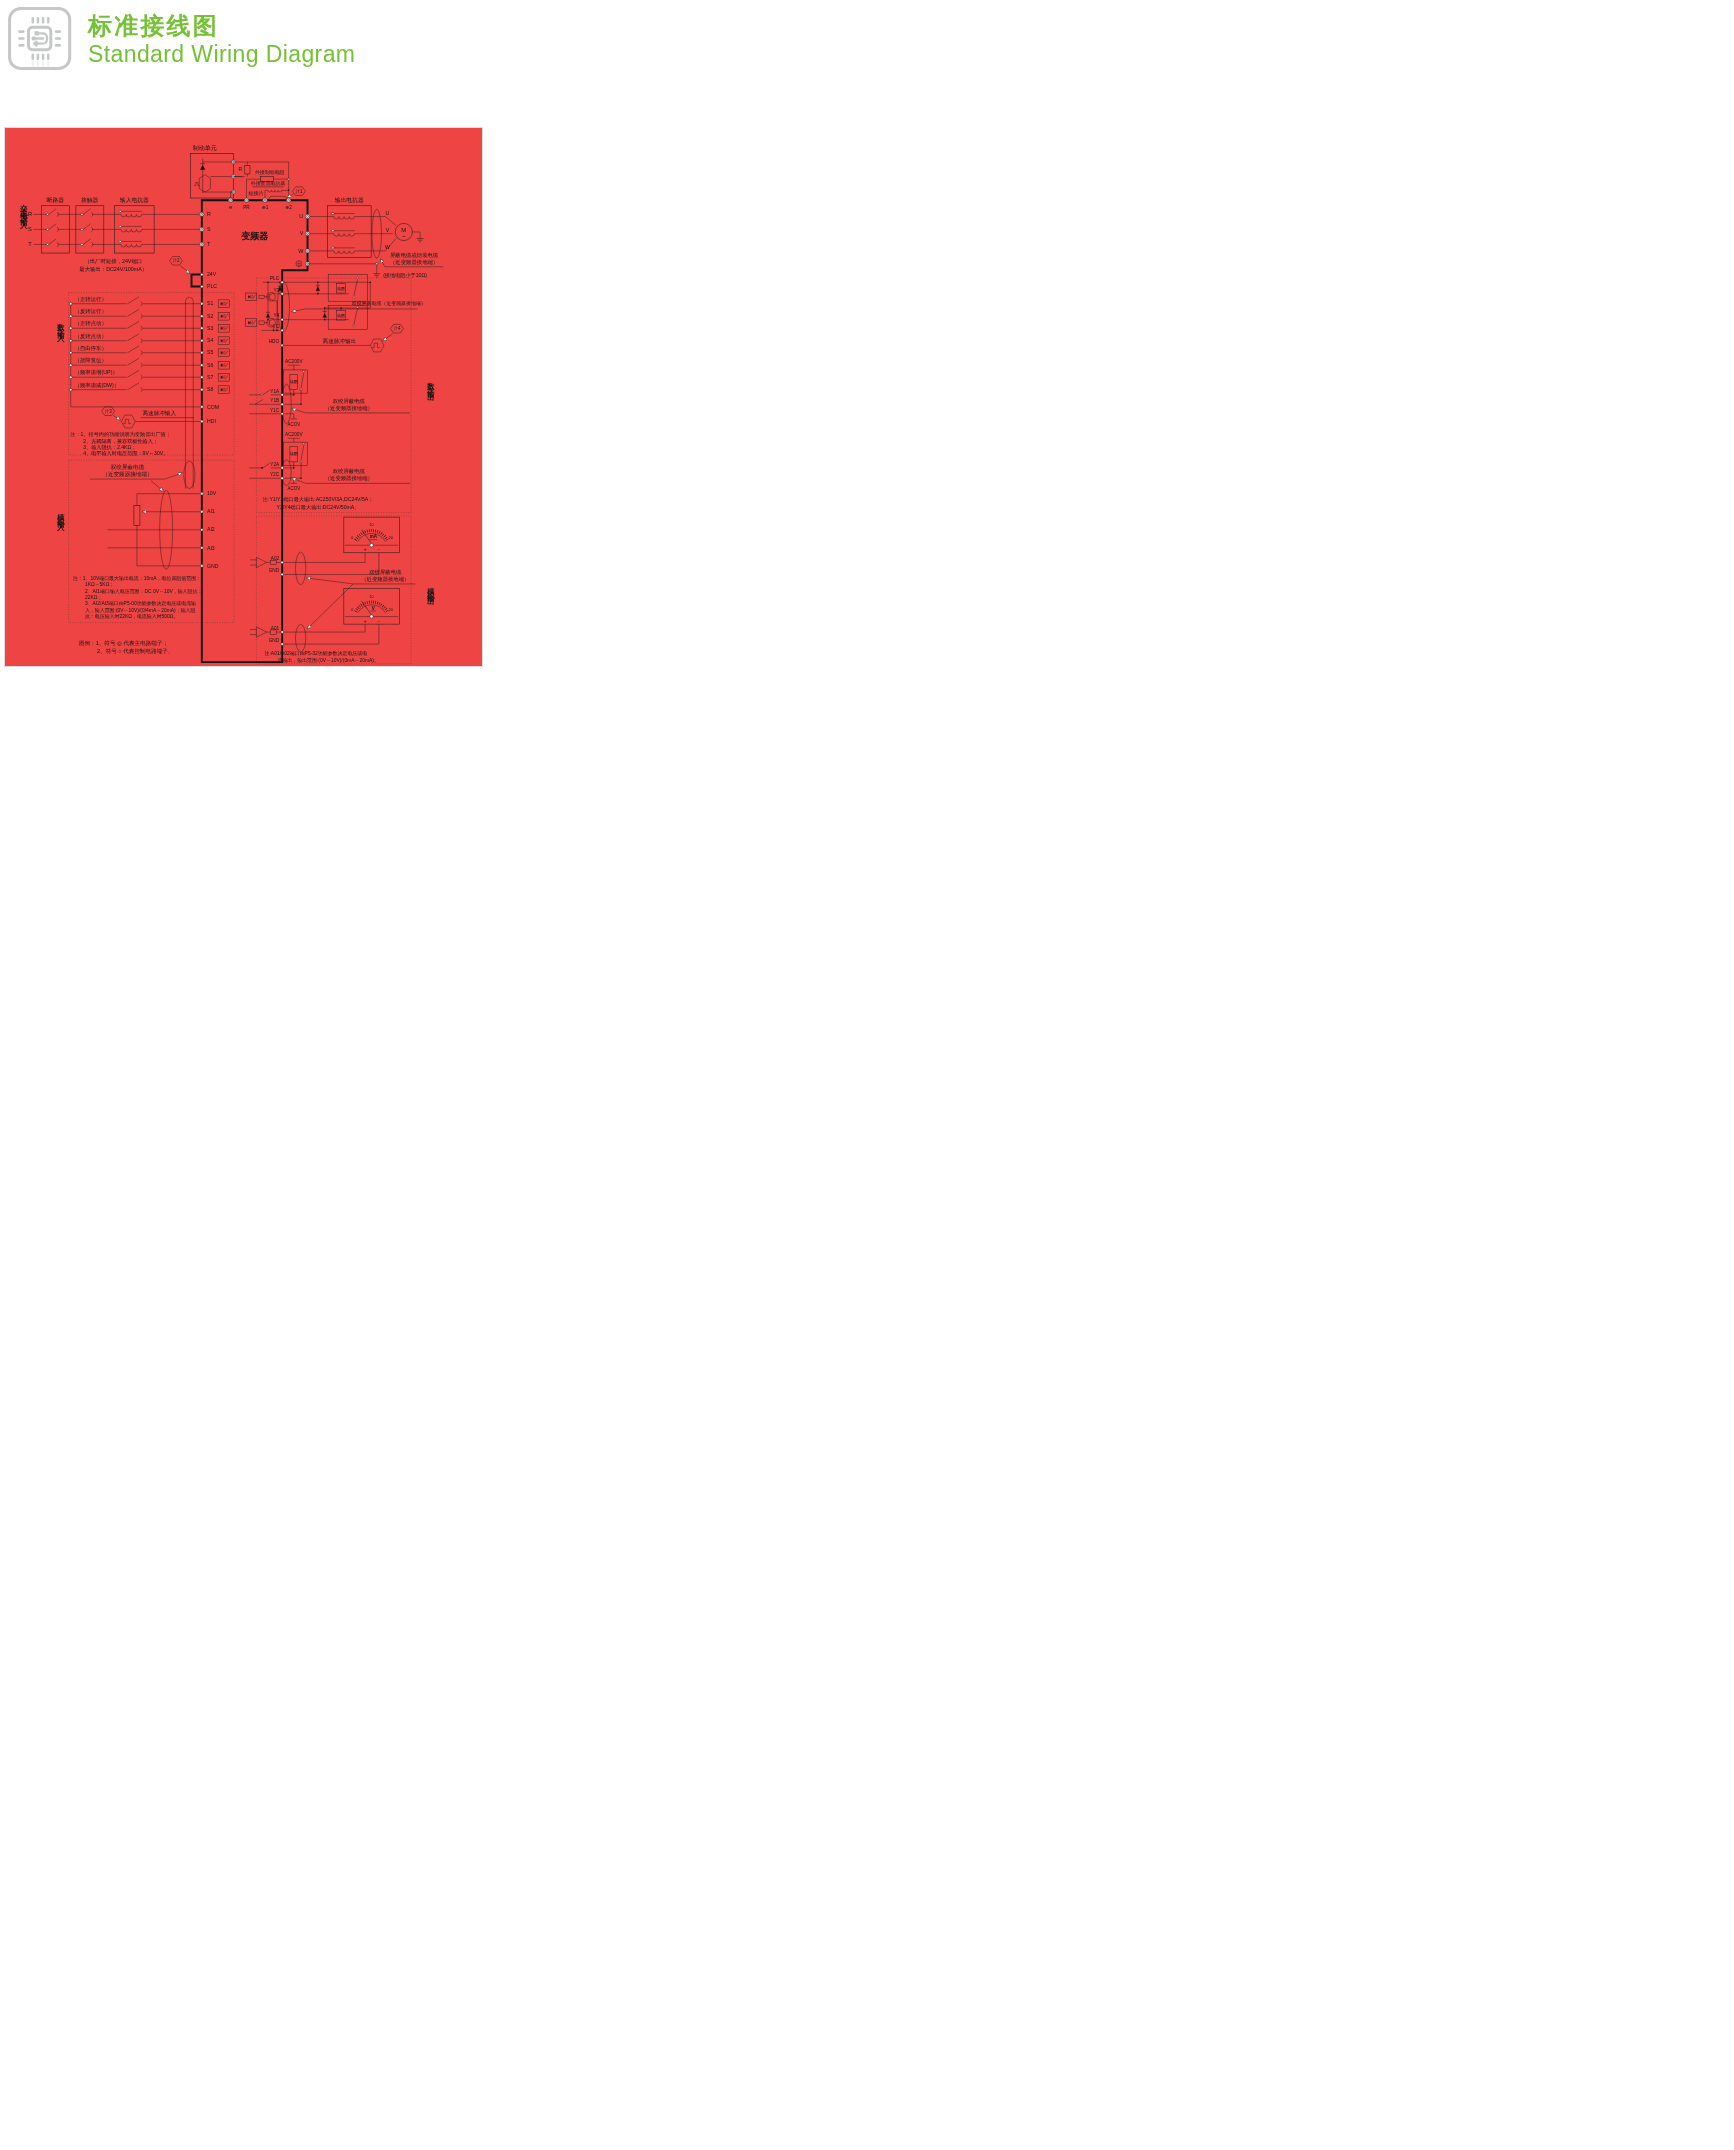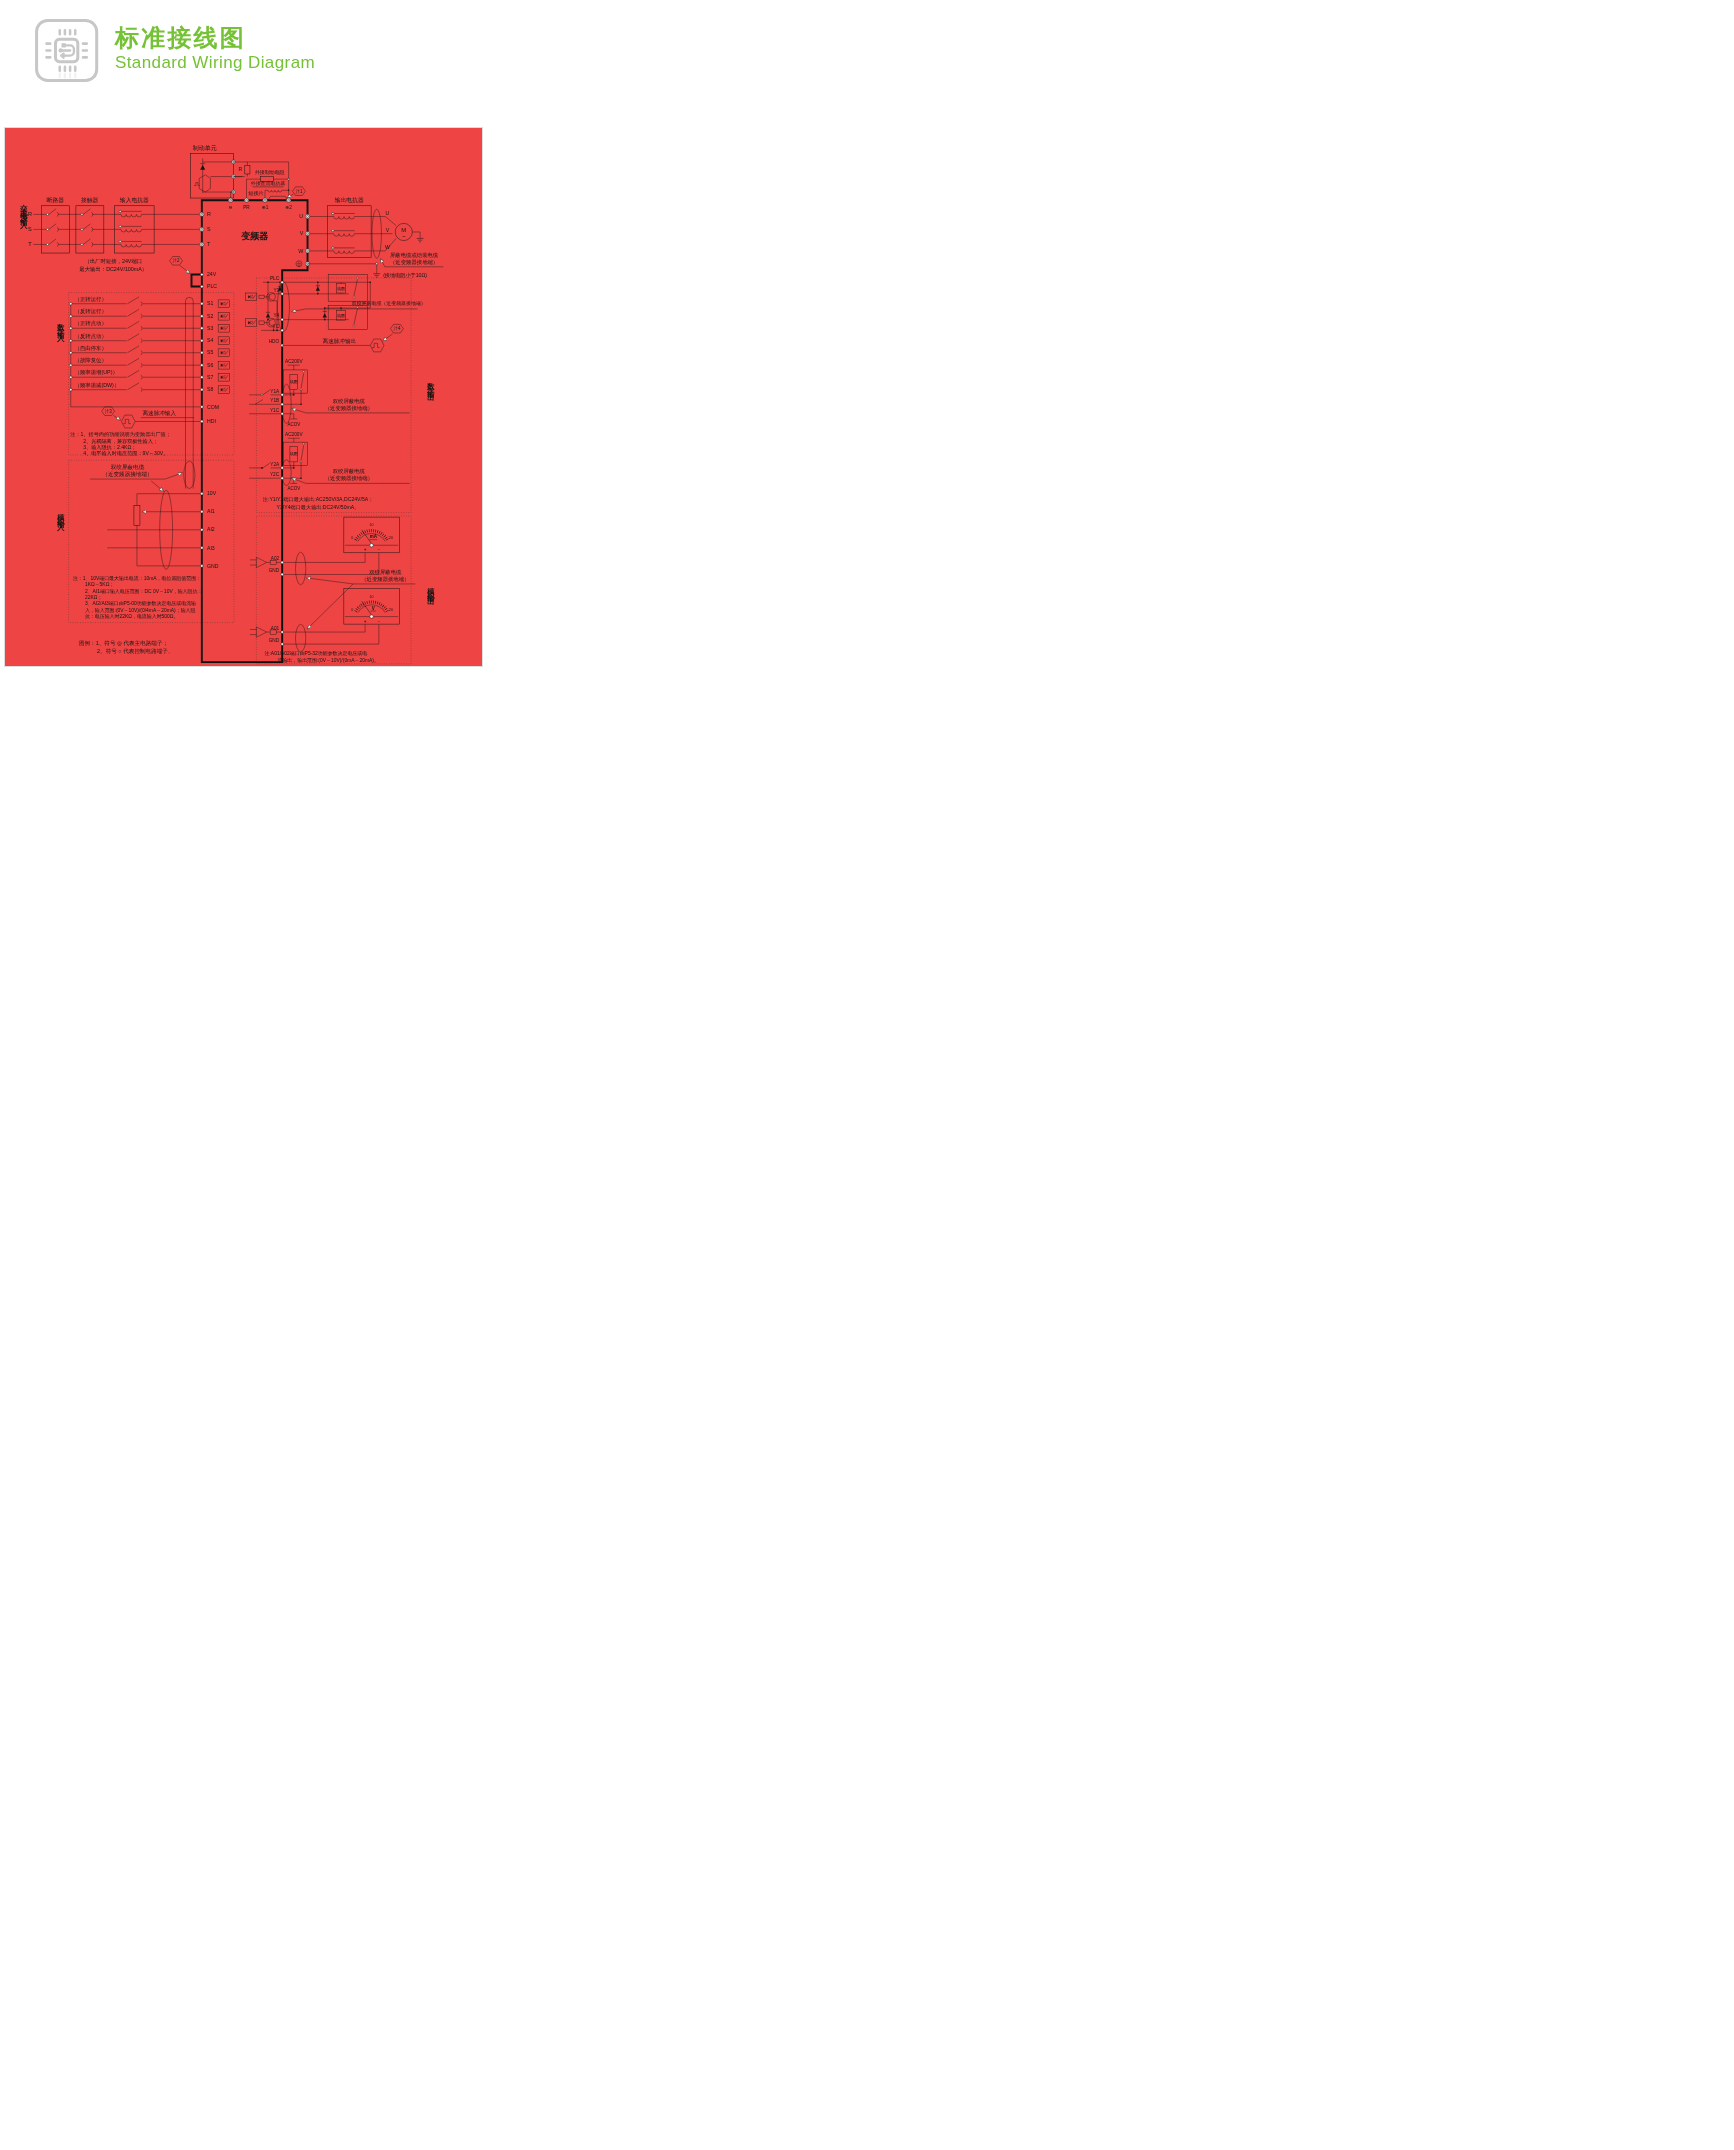--- a/index.html
+++ b/index.html
@@ -1,20 +1,20 @@
 <!DOCTYPE html>
 <html style="font-size:6.9px"><head>
 <meta charset="utf-8">
 <style>
   html,body{margin:0;padding:0;background:#ffffff;}
   body{width:486px;height:671px;position:relative;font-family:"Liberation Sans","DejaVu Sans",sans-serif;}
-  .hdr{position:absolute;left:0;top:12px;width:486px;height:125px;margin-left:27px;}
+  .hdr{position:absolute;left:0;top:0;width:486px;height:125px;}
   .hdr .icon{position:absolute;left:6px;top:5.2px;}
   .hdr .cn{position:absolute;left:88px;top:9.5px;font-size:24px;font-weight:700;color:#76c236;letter-spacing:2.2px;}
-  .hdr .en{position:absolute;left:88px;top:41px;font-size:17px;font-weight:400;color:#76c236;letter-spacing:0.4px;}
+  .hdr .en{position:absolute;left:88px;top:41px;font-size:23px;font-weight:400;color:#76c236;letter-spacing:0.4px;}
   .panel{position:absolute;left:4.3px;top:127px;width:477px;height:538px;background:#ef4444;border:0.4px solid #dcdcdc;}
   .vlab{position:absolute;writing-mode:vertical-rl;text-orientation:upright;letter-spacing:3.4px;
         font-size:7.3px;font-weight:700;color:#161616;}
   svg text{font-family:"Liberation Sans","DejaVu Sans",sans-serif;fill:#161616;}
   .w{stroke:#161616;stroke-width:1.2;fill:none;}
   .w2{stroke:#161616;stroke-width:1;fill:none;}
   .wb{stroke:#111111;stroke-width:4.4;fill:none;}
   .dsh{stroke:#333;stroke-width:1;fill:none;stroke-dasharray:2,3.8;}
   .trm{fill:#ffffff;stroke:#161616;stroke-width:1.2;}
   .dot{fill:#161616;stroke:none;}

